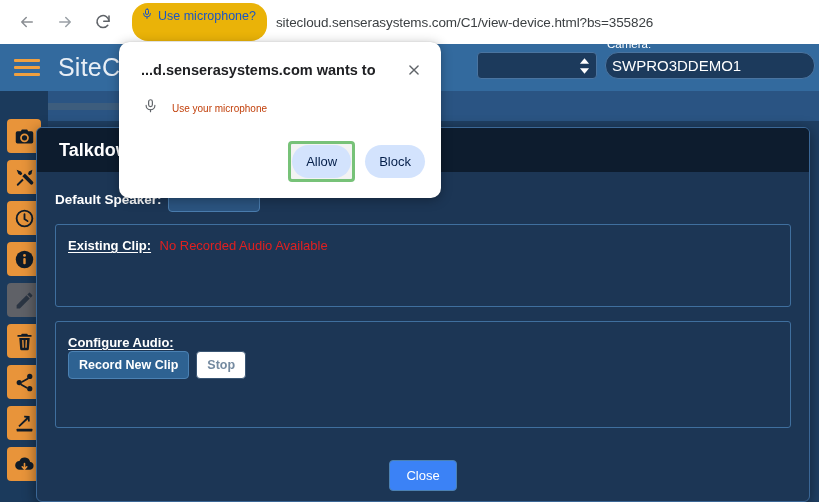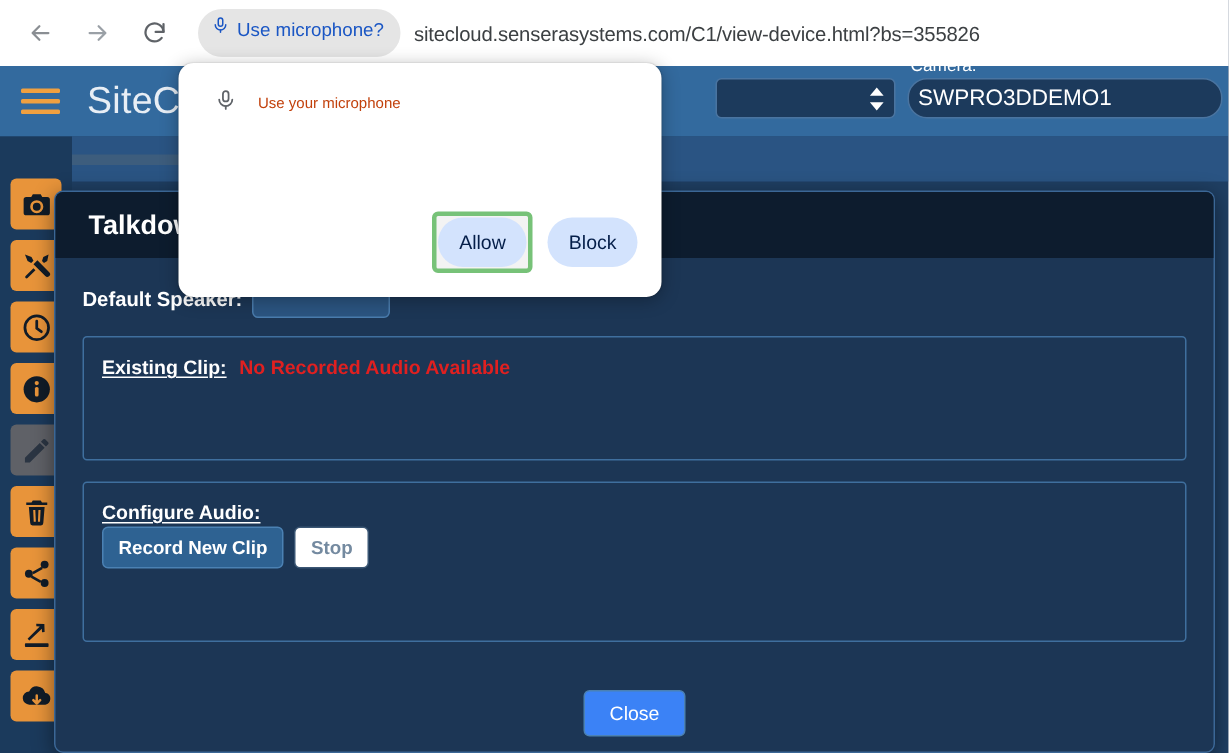--- a/index.html
+++ b/index.html
@@ -22,22 +22,22 @@
     border-radius: 50%; cursor: pointer;
   }
   .nav-btn:first-child { margin-left: 12px; }
   .nav-btn svg { display: block; }
   .omnibox {
     flex: 1; height: 30px; margin-left: 14px; margin-right: 2px;
     display: flex; align-items: center; gap: 9px;
   }
   .mic-chip {
     display: inline-flex; align-items: center; gap: 5px;
-    background: #e5e5e5; border-radius: 16px;
-    padding: 4px 11px 9px 9px; cursor: pointer;
+    background: #eab308; border-radius: 16px;
+    padding: 4px 11px 16px 9px; cursor: pointer;
   }
   .mic-chip .chip-label {
     font-size: 12.5px; color: #1a56c4; font-weight: 400;
     white-space: nowrap;
   }
   .url-text {
     font-size: 13.5px; color: #3c4043; white-space: nowrap;
     letter-spacing: -0.1px;
   }
 
@@ -136,21 +136,21 @@
     border: 1px solid #3f6f9e; border-radius: 3px; padding: 11px 12px;
     margin-bottom: 14px;
   }
   .panel.clip { height: 83px; }
   .panel.config { height: 107px; }
   .panel-label {
     font-size: 13px; color: #ffffff; font-weight: bold;
     text-decoration: underline; text-underline-offset: 2px;
   }
   .clip-status {
-    font-size: 13px; color: #e02020; font-weight: bold; margin-left: 4px;
+    font-size: 13px; color: #e02020; font-weight: normal; margin-left: 4px;
   }
   .btn-row { display: flex; align-items: center; gap: 7px; margin-top: 0; }
   .btn {
     font-size: 12.5px; font-weight: bold; border-radius: 4px;
     padding: 6px 10px; cursor: pointer;
   }
   .btn-primary { background: #2e6292; color: #ffffff; border: 1px solid #4b81b3; }
   .btn-muted { background: #ffffff; color: #748aa0; border: 1px solid #3a5674; }
 
   .modal-footer {
@@ -367,20 +367,28 @@
         </div>
       </div>
 
       <div class="modal-footer">
         <span class="btn-close">Close</span>
       </div>
     </div>
   </div>
 
   <div class="perm">
+    <div class="perm-head">
+      <div class="perm-title">...d.senserasystems.com wants to</div>
+      <div class="perm-close">
+        <svg width="14" height="14" viewBox="0 0 24 24" fill="none" stroke="#5f6368" stroke-width="2.4" stroke-linecap="round">
+            <path d="M5 5l14 14M19 5L5 19"></path>
+          </svg>
+      </div>
+    </div>
     <div class="perm-item">
       <span>
         <svg width="15" height="18" viewBox="0 0 24 24" fill="none" stroke="#5f6368" stroke-width="1.9" stroke-linecap="round" stroke-linejoin="round">
             <rect x="9" y="2" width="6" height="11" rx="3"></rect>
             <path d="M5 11a7 7 0 0 0 14 0"></path>
             <path d="M12 18v3"></path>
           </svg>
       </span>
       <span class="perm-item-label">Use your microphone</span>
     </div>

